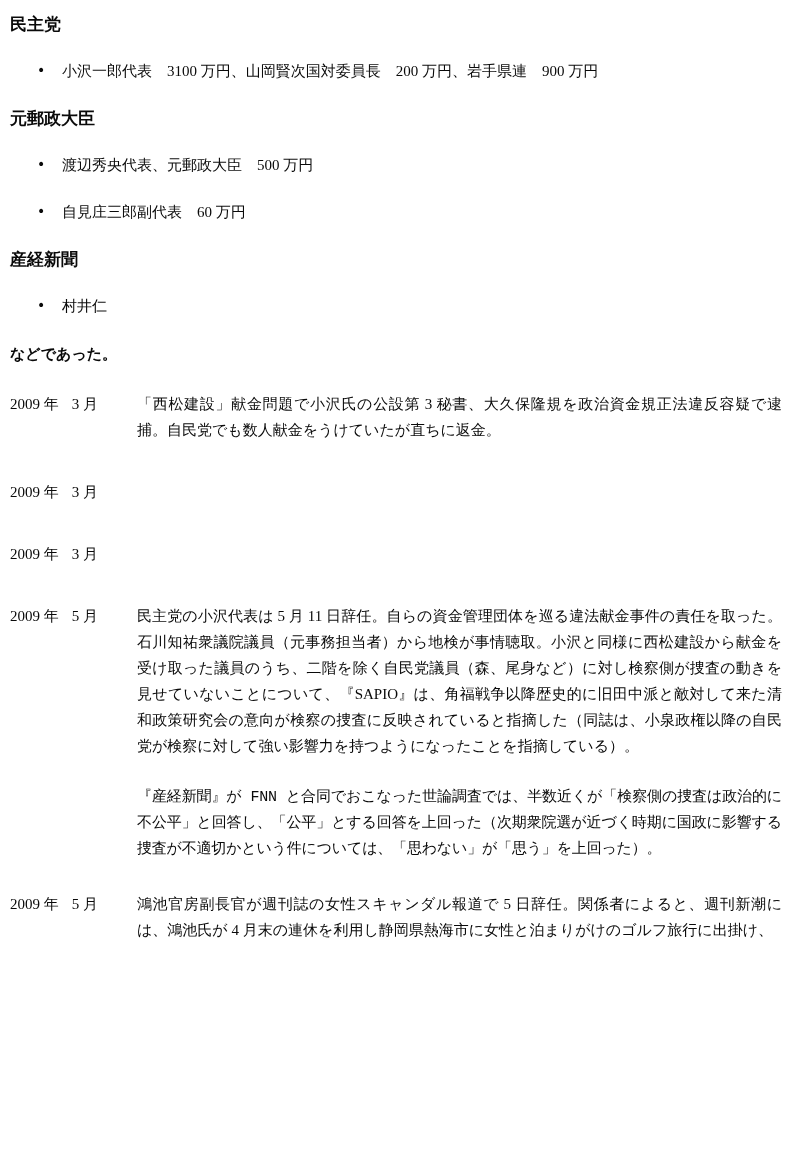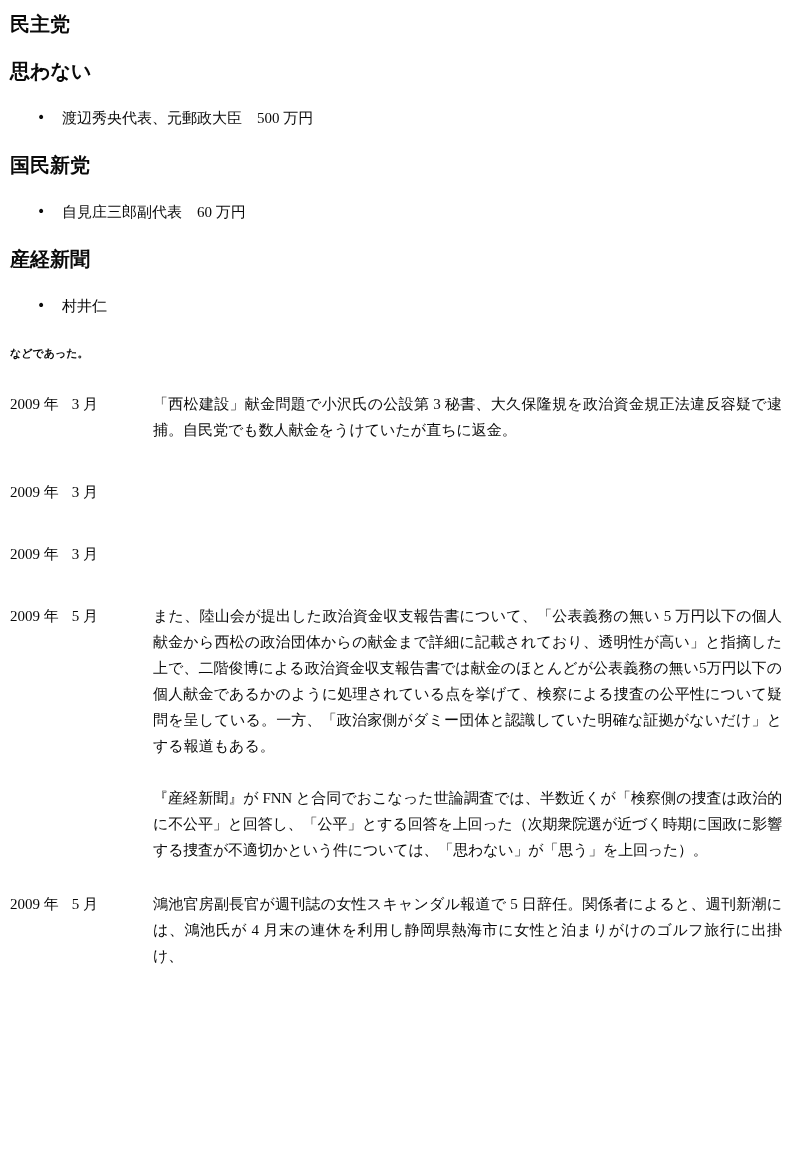--- a/index.html
+++ b/index.html
@@ -17,96 +17,95 @@
     width: 790px;
     height: 1156px;
     padding: 15px 8px 0 10px;
     overflow: hidden;
   }
 
   
   .party-heading {
     font-family: Liberation Sans, sans-serif;
     font-weight: bold;
-    font-size: 20px;
+    font-size: 17px;
     line-height: 19px;
     margin: 0 0 28px 0;
   }
   .bullet-item {
     position: relative;
     padding-left: 52px;
     line-height: 19px;
     margin: 0 0 28px 0;
   }
   .bullet-glyph {
     position: absolute;
     left: 27px;
     top: -1px;
     font-size: 14px;
     font-family: "DejaVu Sans", sans-serif;
   }
   .closing-note {
     font-family: "Liberation Sans", "DejaVu Sans", sans-serif;
     font-weight: bold;
-    font-size: 11px;
+    font-size: 15px;
     line-height: 19px;
     margin: 0 0 28px 0;
   }
 
   
   .timeline-entry {
     display: flex;
     align-items: flex-start;
     margin: 0 0 36px 0;
-    gap: 16px;
   }
   .timeline-entry.tight { margin-bottom: 28px; }
   .timeline-entry.last { margin-bottom: 0; }
   .entry-date {
     flex: 0 0 127px;
     width: 127px;
     line-height: 26px;
     white-space: nowrap;
   }
   .entry-date .month { margin-left: 13px; }
   .entry-body {
     flex: 1 1 auto;
     min-width: 0;
     text-align: justify;
     line-height: 26px;
   }
   .entry-body p { margin: 0; }
   .survey-note {
-    font-family: Liberation Serif, serif;
+    font-family: Liberation Mono, monospace;
     margin-top: 26px !important;
     letter-spacing: -0.2px;
   }
 </style>
 </head>
 <body>
 
 <div class="page">
 
   <section>
     <h3 class="party-heading">民主党</h3>
     <div class="bullet-item">
       <span class="bullet-glyph">•</span>
+      <span>小沢一郎代表　3100 万円、山岡賢次国対委員長　200 万円、岩手県連　900 万円</span>
     </div>
   </section>
 
   <section>
-    <h3 class="party-heading">思わない</h3>
+    <h3 class="party-heading">元郵政大臣</h3>
     <div class="bullet-item">
       <span class="bullet-glyph">•</span>
       <span>渡辺秀央代表、元郵政大臣　500 万円</span>
     </div>
   </section>
 
   <section>
-    <h3 class="party-heading">国民新党</h3>
     <div class="bullet-item">
       <span class="bullet-glyph">•</span>
       <span>自見庄三郎副代表　60 万円</span>
     </div>
   </section>
 
   <section>
     <h3 class="party-heading">産経新聞</h3>
     <div class="bullet-item">
       <span class="bullet-glyph">•</span>
@@ -137,21 +136,21 @@
       <div class="entry-date">
         <span class="year">2009 年</span><span class="month">3 月</span>
       </div>
     </div>
 
     <div class="timeline-entry tight">
       <div class="entry-date">
         <span class="year">2009 年</span><span class="month">5 月</span>
       </div>
       <div class="entry-body">
-        <p>また、陸山会が提出した政治資金収支報告書について、「公表義務の無い 5 万円以下の個人献金から西松の政治団体からの献金まで詳細に記載されており、透明性が高い」と指摘した上で、二階俊博による政治資金収支報告書では献金のほとんどが公表義務の無い5万円以下の個人献金であるかのように処理されている点を挙げて、検察による捜査の公平性について疑問を呈している。一方、「政治家側がダミー団体と認識していた明確な証拠がないだけ」とする報道もある。</p>
+        <p>民主党の小沢代表は 5 月 11 日辞任。自らの資金管理団体を巡る違法献金事件の責任を取った。石川知祐衆議院議員（元事務担当者）から地検が事情聴取。小沢と同様に西松建設から献金を受け取った議員のうち、二階を除く自民党議員（森、尾身など）に対し検察側が捜査の動きを見せていないことについて、『SAPIO』は、角福戦争以降歴史的に旧田中派と敵対して来た清和政策研究会の意向が検察の捜査に反映されていると指摘した（同誌は、小泉政権以降の自民党が検察に対して強い影響力を持つようになったことを指摘している）。</p>
         <p class="survey-note">『産経新聞』が FNN と合同でおこなった世論調査では、半数近くが「検察側の捜査は政治的に不公平」と回答し、「公平」とする回答を上回った（次期衆院選が近づく時期に国政に影響する捜査が不適切かという件については、「思わない」が「思う」を上回った）。</p>
       </div>
     </div>
 
     <div class="timeline-entry last">
       <div class="entry-date">
         <span class="year">2009 年</span><span class="month">5 月</span>
       </div>
       <div class="entry-body">
         <p>鴻池官房副長官が週刊誌の女性スキャンダル報道で 5 日辞任。関係者によると、週刊新潮には、鴻池氏が 4 月末の連休を利用し静岡県熱海市に女性と泊まりがけのゴルフ旅行に出掛け、</p>

